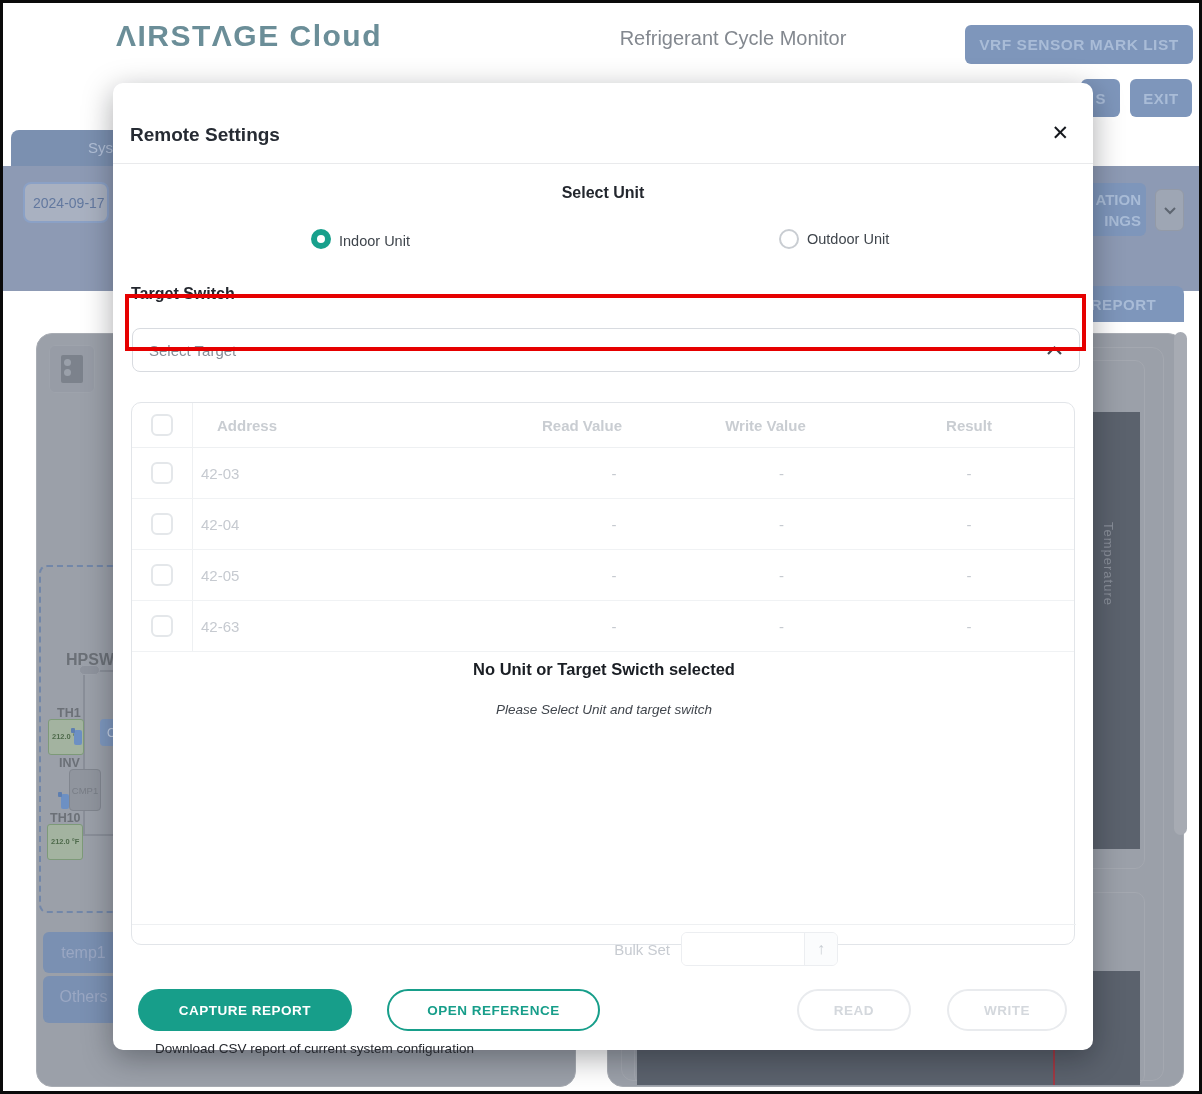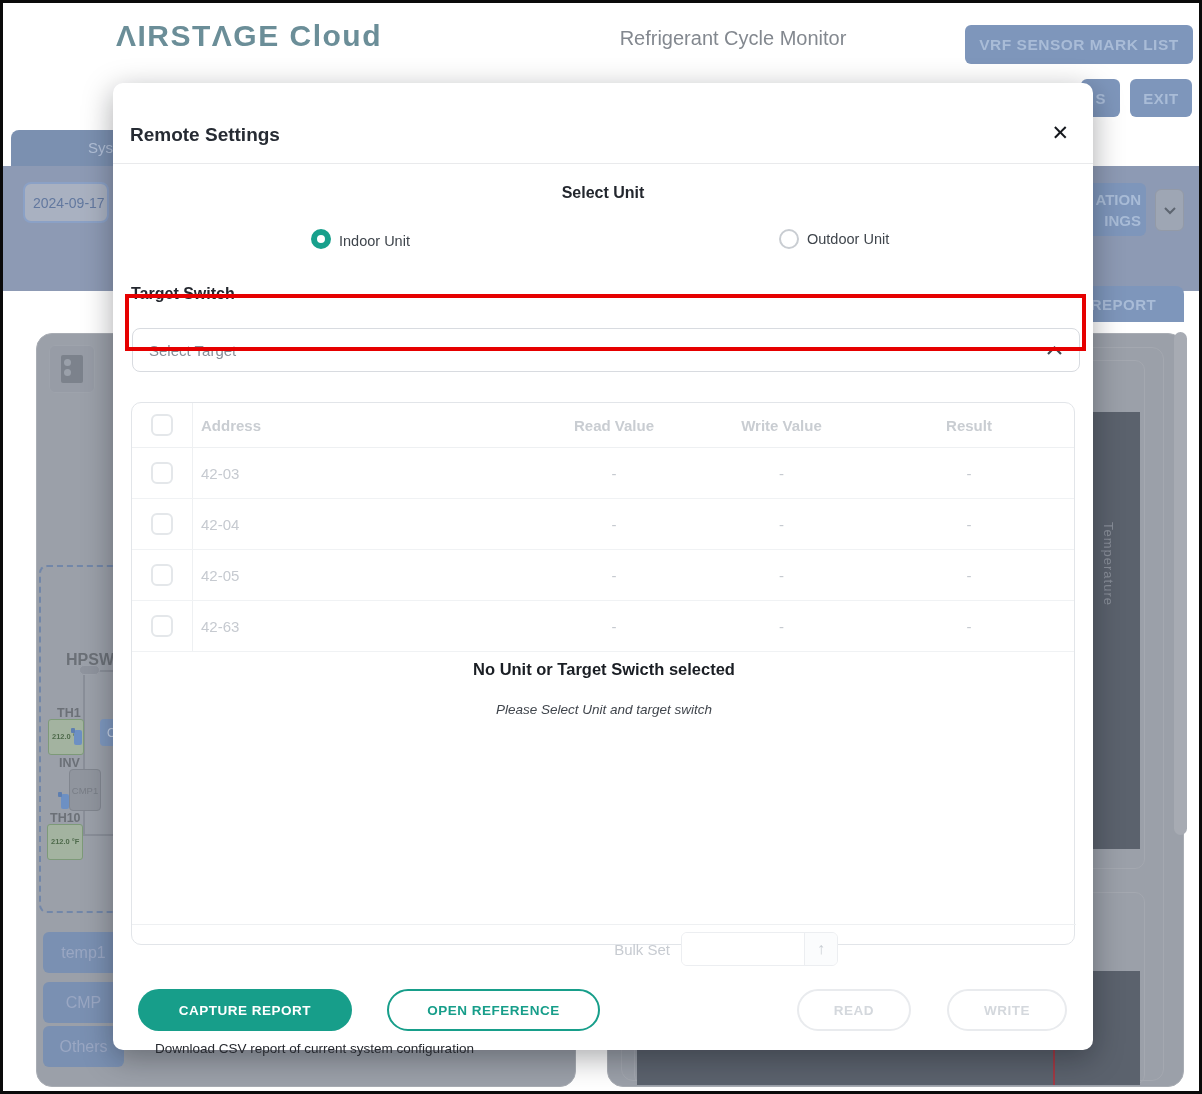--- a/index.html
+++ b/index.html
@@ -67,21 +67,21 @@
   .radio.sel { border:6px solid #18a08c; }
   .radio.unsel { border:2px solid #c9cdd2; }
   .radio-label { font-size:14.5px; color:#3f454c; }
   .dropdown { left:19px; top:218px; width:948px; height:44px; border:1.5px solid #d8dbe0; border-radius:8px;
               display:flex; align-items:center; justify-content:space-between; padding:0 16px; background:#fff; }
   .dropdown .ph { font-size:15px; color:#878d96; }
   .hl-red { left:122px; top:291px; width:961px; height:57px; border:4px solid #e60000; z-index:20; pointer-events:none; }
 
   .rtable { left:18px; top:292px; width:944px; height:543px; border:1.5px solid #e2e5e9; border-radius:10px; background:#fff; }
   .trow { display:grid; grid-template-columns:61px 1fr 170px 165px 210px; align-items:center; }
-  .thead { height:45px; border-bottom:1px solid #eef0f2; color:#c9cdd2; font-weight:bold; font-size:15px; }
+  .thead { height:45px; border-bottom:1px solid #eef0f2; color:#c9cdd2; font-weight:bold; font-size:15px;gap:16px; }
   .tr { height:51px; border-bottom:1px solid #f0f2f4; color:#c6cad0; font-size:15px; }
   .cbcell { height:100%; display:flex; align-items:center; justify-content:center; border-right:1px solid #eef0f2; }
   .cb { width:22px; height:22px; border:2px solid #e4e7ea; border-radius:6px; background:#fff; }
   .cell-l { padding-left:8px; } .cell-c { text-align:center; }
   .empty-msg { left:0; width:944px; text-align:center; }
   .empty-title { top:230px; font-size:16.5px; font-weight:bold; color:#1a1e24; }
   .empty-sub { top:272px; font-size:13.5px; font-style:italic; color:#41464d; }
   .bulk-row { left:0; top:494px; width:944px; height:49px; border-top:1px solid #eef0f2;
               display:flex; align-items:center; justify-content:flex-end; padding-right:238px; }
   .bulk-label { font-size:15px; color:#c7cbd1; margin-right:11px; }
@@ -150,21 +150,21 @@
 
   <div class="abs dlabel" style="left:56px;top:753px;font-size:12.5px;">INV</div>
   <div class="abs cmp-box">CMP1</div>
 
   <div class="abs sensor" style="left:58px;top:791px;"></div>
   <div class="abs dlabel" style="left:47px;top:808px;font-size:12.5px;">TH10</div>
   <div class="abs badge" style="left:44px;top:821px;">212.0 °F</div>
 
   <div class="abs legend-btn" style="top:929px;">temp1</div>
   <div class="abs legend-btn" style="top:979px;">CMP</div>
-  <div class="abs legend-btn" style="top:1023px;">Others</div>
+  <div class="abs legend-btn" style="top:973px;">Others</div>
 
   <div class="abs card right-card"></div>
   <div class="abs frame" style="left:618px;top:344px;width:543px;height:734px;"></div>
   <div class="abs frame" style="left:631px;top:357px;width:511px;height:509px;border-radius:10px;"></div>
   <div class="abs frame" style="left:631px;top:889px;width:511px;height:193px;border-radius:10px;"></div>
   <div class="abs dark-panel" style="left:640px;top:409px;width:497px;height:437px;">
     <span class="temp-label" style="position:absolute;right:24px;top:110px;">Temperature</span>
   </div>
   <div class="abs scrollbar"></div>
   <div class="abs dark-panel" style="left:634px;top:968px;width:503px;height:114px;"></div>

